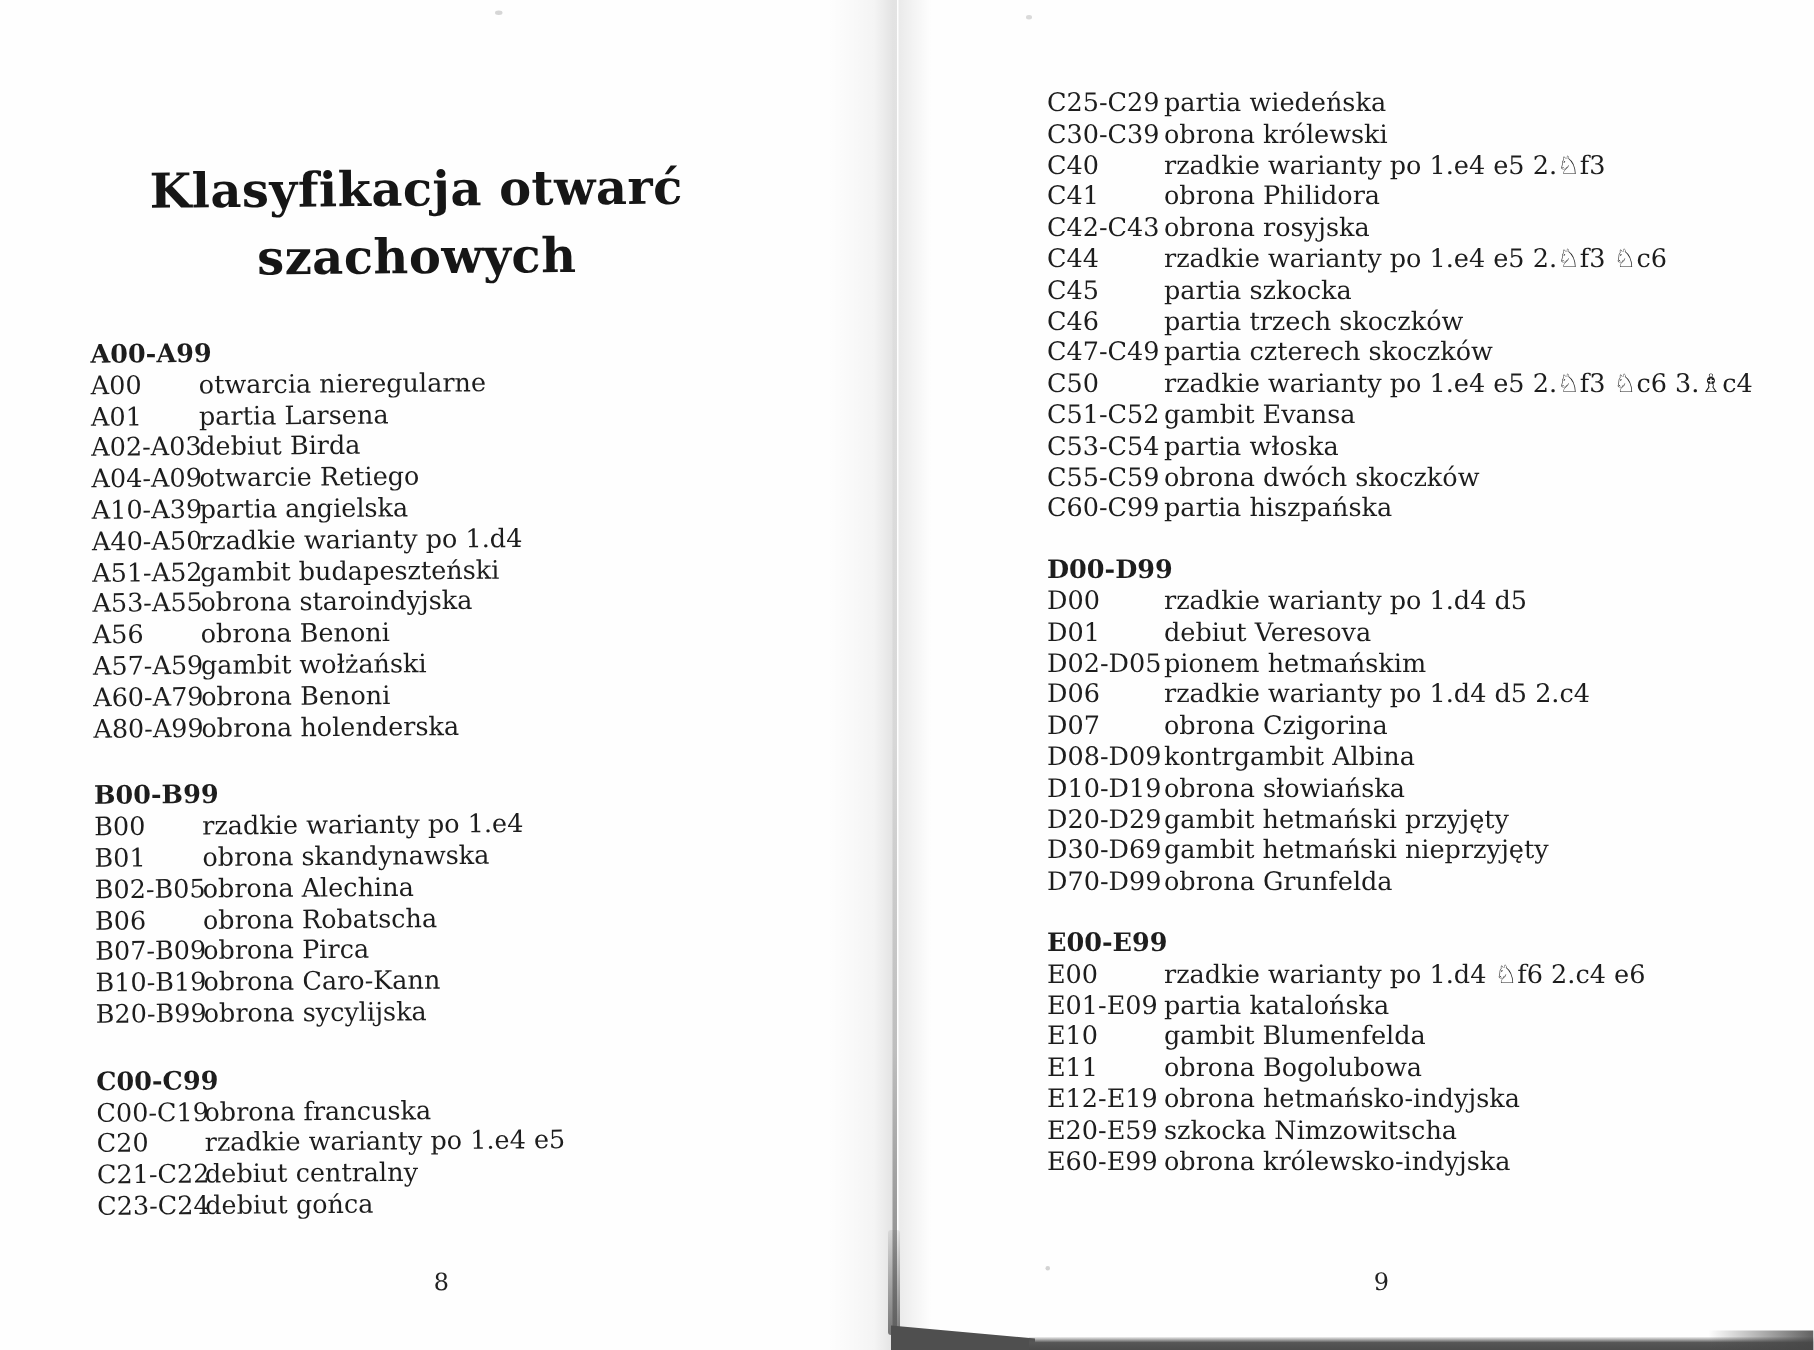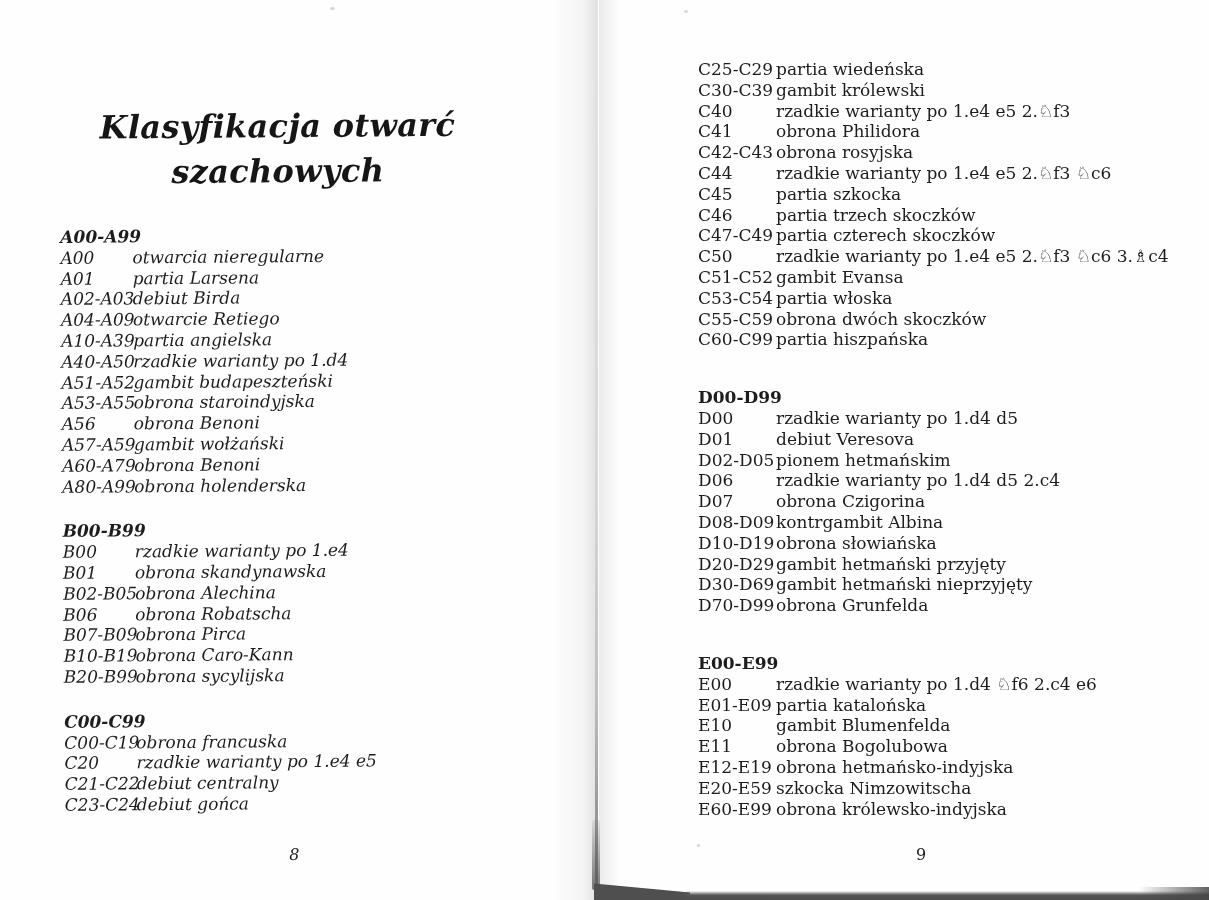--- a/index.html
+++ b/index.html
@@ -11,39 +11,39 @@
   body{
     width:1209px;height:900px;
     background:var(--paper);
     font-family:"DejaVu Serif","DejaVu Sans",serif;
     color:var(--ink);
     overflow:hidden;
     position:relative;
   }
   .spread{position:absolute;inset:0;}
   .page{position:absolute;top:0;bottom:0;}
-  .page-left{left:0;width:597px;font-style:italic;}
+  .page-left{left:0;width:597px;}
   .page-right{left:600px;width:689px;}
   .tilt{
     position:absolute;inset:0;
     transform:rotate(-0.45deg);
     transform-origin:300px 450px;
   }
   .title{
     position:absolute;top:104px;left:36px;width:488px;
     margin:0;text-align:center;
     font-size:32px;line-height:45px;font-weight:bold;
     letter-spacing:0.3px;color:#161616;
   }
   .title-line{display:block;}
   .list{position:absolute;font-size:17px;line-height:20.8px;}
   .list-left{top:225px;left:62px;width:520px;}
   .list-right{top:59px;left:98px;width:500px;}
   .list-left .section + .section{margin-top:24px;}
-  .list-right .section + .section{margin-top:37px;}
+  .list-right .section + .section{margin-top:20px;}
   .section-header{font-weight:bold;}
   .row{display:flex;white-space:nowrap;}
   .code{flex:0 0 auto;display:inline-block;}
   .list-left .code{width:72px;}
   .list-right .code{width:78px;}
   .name{flex:0 0 auto;}
   .pagenum{
     position:absolute;width:26px;text-align:center;
     font-size:16px;color:#222;
   }
@@ -205,21 +205,21 @@
 
   <div class="page page-right">
     <div class="list list-right">
         <div class="section">
           <div class="row">
             <span class="code">C25-C29</span>
             <span class="name">partia wiedeńska</span>
           </div>
           <div class="row">
             <span class="code">C30-C39</span>
-            <span class="name">gambit królewski</span>
+            <span class="name">obrona królewski</span>
           </div>
           <div class="row">
             <span class="code">C40</span>
             <span class="name">rzadkie warianty po 1.e4 e5 2.♘f3</span>
           </div>
           <div class="row">
             <span class="code">C41</span>
             <span class="name">obrona Philidora</span>
           </div>
           <div class="row">

